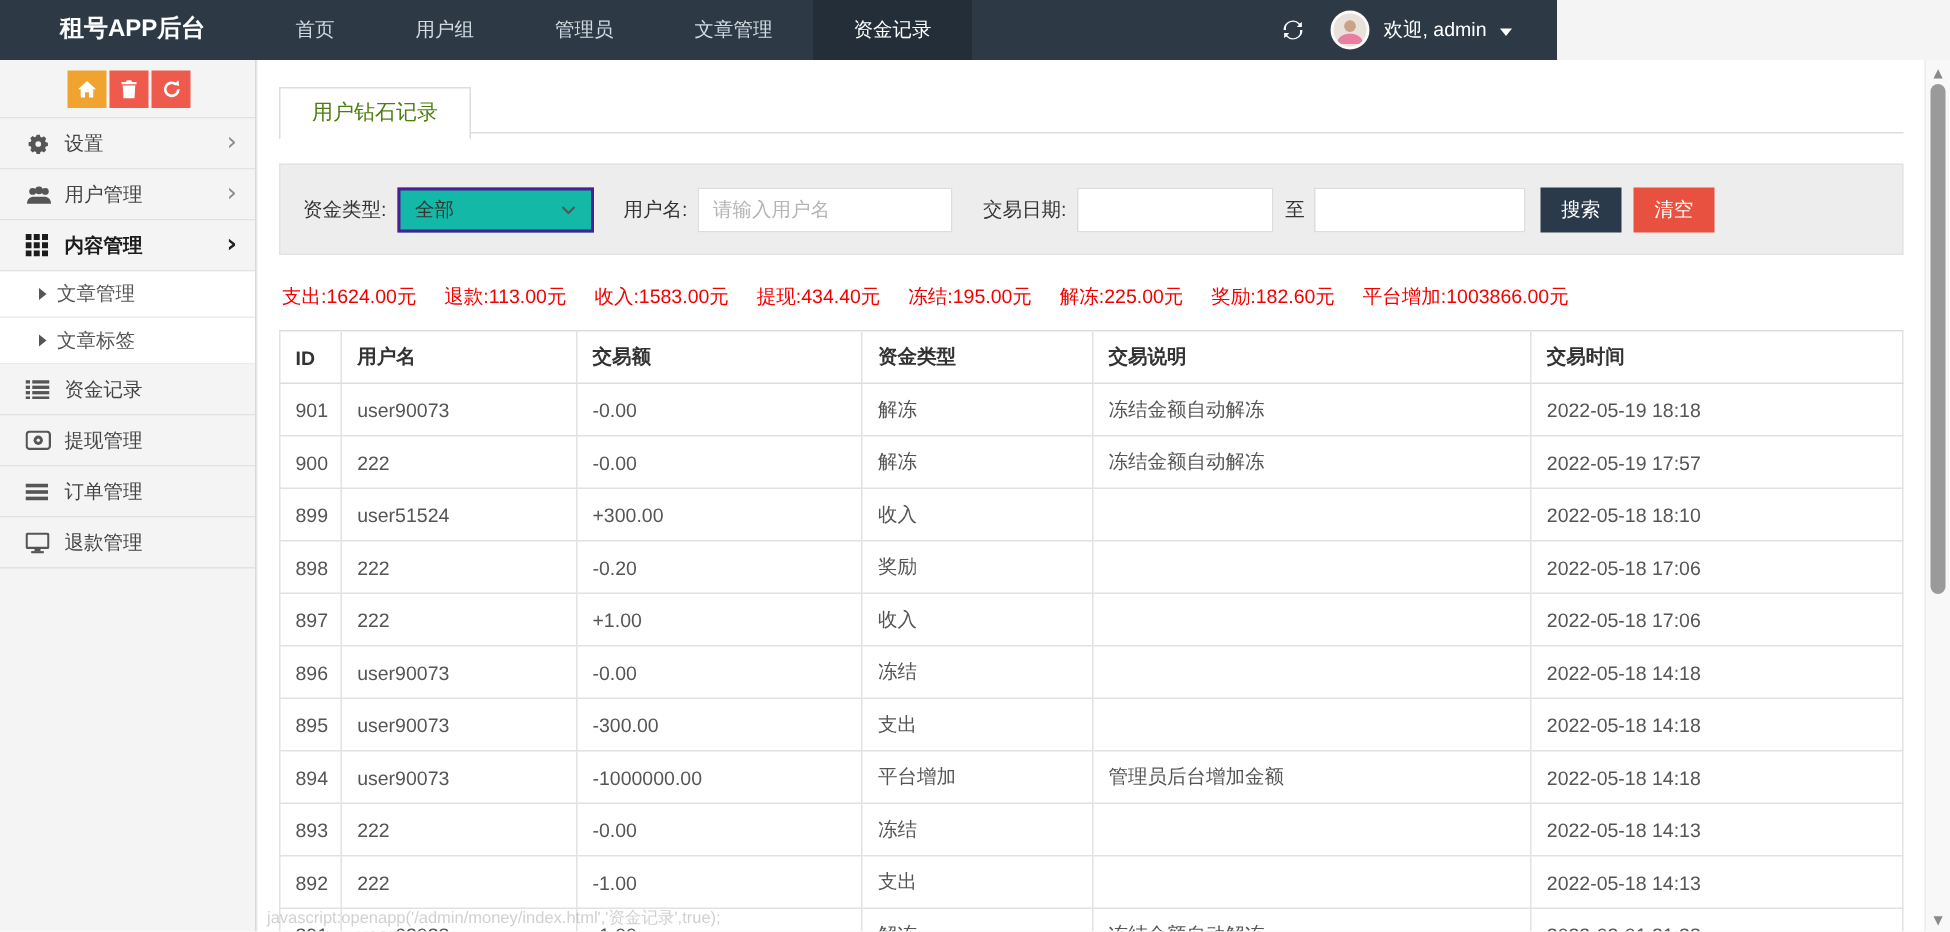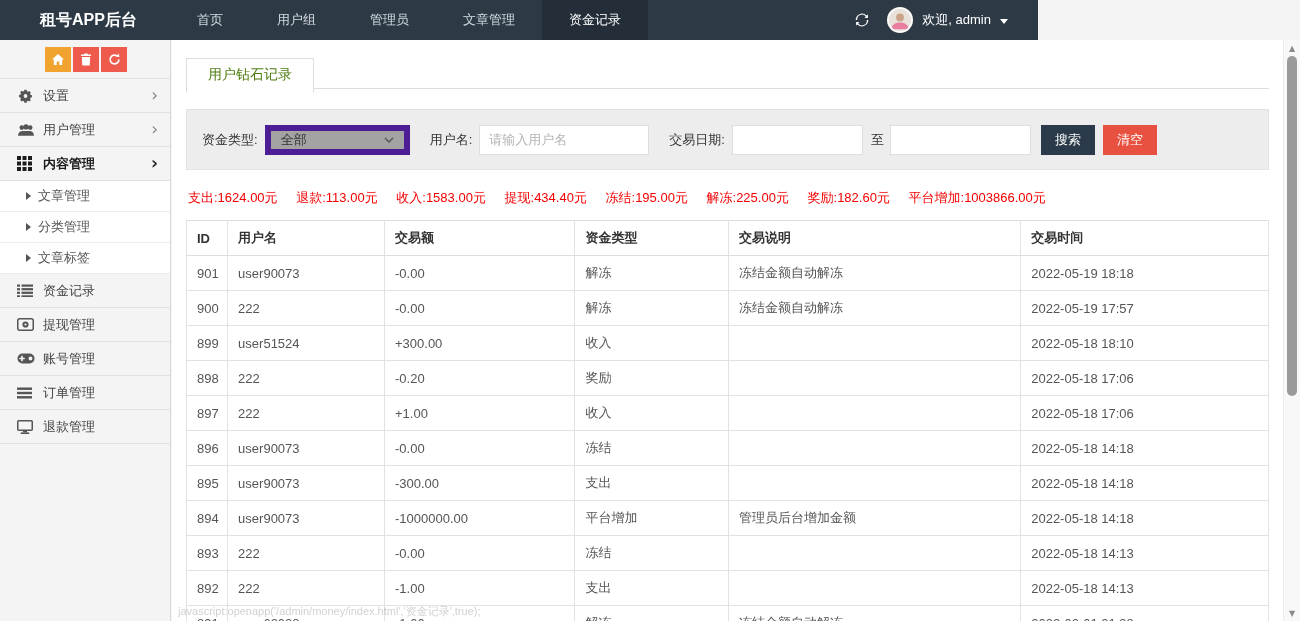--- a/index.html
+++ b/index.html
@@ -34,21 +34,21 @@
   .sub-item { height:31px; display:flex; align-items:center; padding-left:26px; background:#fff; border-bottom:1px solid #ececec; font-size:13px; color:#555; cursor:pointer; gap:7px; }
   .tri-right { width:0; height:0; border-top:4px solid transparent; border-bottom:4px solid transparent; border-left:5px solid #555; }
 
   
   .content { position:absolute; left:172px; top:40px; right:17px; bottom:0; background:#fff; padding:18px 14px 0 14px; overflow:hidden; }
   .tabbar { border-bottom:1px solid #ddd; height:31px; }
   .tab { display:inline-block; background:#fff; border:1px solid #ddd; border-bottom:1px solid #fff; padding:7px 21px 8px 21px; font-size:14px; color:#4d7c0f; position:relative; top:0; margin-bottom:-1px; cursor:pointer; }
 
   .filter-panel { margin-top:20px; background:#ededed; border:1px solid #e3e3e3; height:61px; display:flex; align-items:center; padding:0 15px; font-size:13px; color:#333; }
   .f-label { margin-right:7px; white-space:nowrap; }
-  .f-select { width:145px; height:30px; background:#a3a3a3; border:6px solid #4c1d95; display:flex; align-items:center; justify-content:space-between; padding:0 10px; color:#333; cursor:pointer; margin-right:20px; }
+  .f-select { width:131px; height:30px; background:#14b8a6; border:2px solid #4c1d95; display:flex; align-items:center; justify-content:space-between; padding:0 10px; color:#333; cursor:pointer; margin-right:20px; }
   .f-input { height:30px; border:1px solid #ddd; background:#fff; padding:0 9px; font-size:13px; color:#333; font-family:"Liberation Sans","DejaVu Sans",sans-serif; outline:none; }
   .f-input::placeholder { color:#b4b4b4; }
   .w-user { width:170px; margin-right:20px; }
   .w-date1 { width:131px; }
   .to-label { margin:0 6px 0 8px; }
   .w-date2 { width:141px; margin-right:10px; }
   .btn { height:30px; border:none; color:#fff; font-size:13px; padding:0 14px; cursor:pointer; font-family:"Liberation Sans","DejaVu Sans",sans-serif; }
   .btn-search { background:#2b3a4a; }
   .btn-clear { background:#e8503f; margin-left:8px; }
 
@@ -166,24 +166,20 @@
     <span class="s-label">内容管理</span>
     <span class="s-arrow">›</span>
   </div>
 
   <div class="sub-item">
     <span class="tri-right"></span>
     <span>文章管理</span>
   </div>
   <div class="sub-item">
     <span class="tri-right"></span>
-    <span>分类管理</span>
-  </div>
-  <div class="sub-item">
-    <span class="tri-right"></span>
     <span>文章标签</span>
   </div>
 
   <div class="side-item">
     <span class="s-icon">
       <svg width="16" height="13" viewBox="0 0 16 13">
           <g fill="#555">
             <rect x="0" y="0.5" width="3" height="2.2"></rect>
             <rect x="4.5" y="0.5" width="11.5" height="2.2"></rect>
             <rect x="0" y="4.1" width="3" height="2.2"></rect>
@@ -202,30 +198,20 @@
     <span class="s-icon">
       <svg width="17" height="13" viewBox="0 0 17 13">
           <rect x="0.75" y="0.75" width="15.5" height="11.5" rx="2" fill="none" stroke="#555" stroke-width="1.5"></rect>
           <circle cx="8.5" cy="6.5" r="3.1" fill="#555"></circle>
           <circle cx="8.5" cy="6.5" r="1.1" fill="#f4f4f4"></circle>
         </svg>
     </span>
     <span class="s-label">提现管理</span>
   </div>
 
-  <div class="side-item">
-    <span class="s-icon">
-      <svg width="18" height="11" viewBox="0 0 18 11">
-          <rect x="0.5" y="0.5" width="17" height="10" rx="5" fill="#555"></rect>
-          <path d="M5 2.8v5.4M2.3 5.5h5.4" stroke="#f4f4f4" stroke-width="1.6"></path>
-          <circle cx="13.5" cy="5.5" r="1.9" fill="#f4f4f4"></circle>
-        </svg>
-    </span>
-    <span class="s-label">账号管理</span>
-  </div>
 
   <div class="side-item">
     <span class="s-icon">
       <svg width="15" height="12" viewBox="0 0 15 12">
           <g fill="#555">
             <rect x="0" y="0.5" width="15" height="2.4"></rect>
             <rect x="0" y="4.8" width="15" height="2.4"></rect>
             <rect x="0" y="9.1" width="15" height="2.4"></rect>
           </g>
         </svg>

